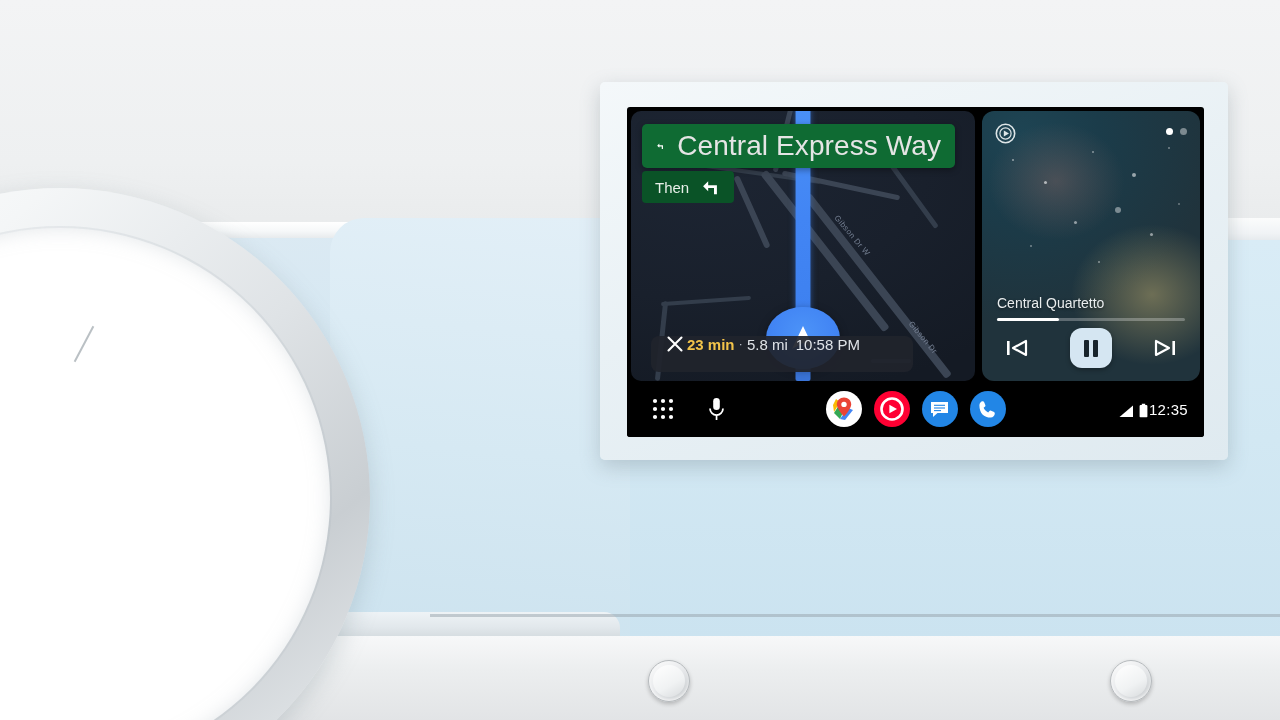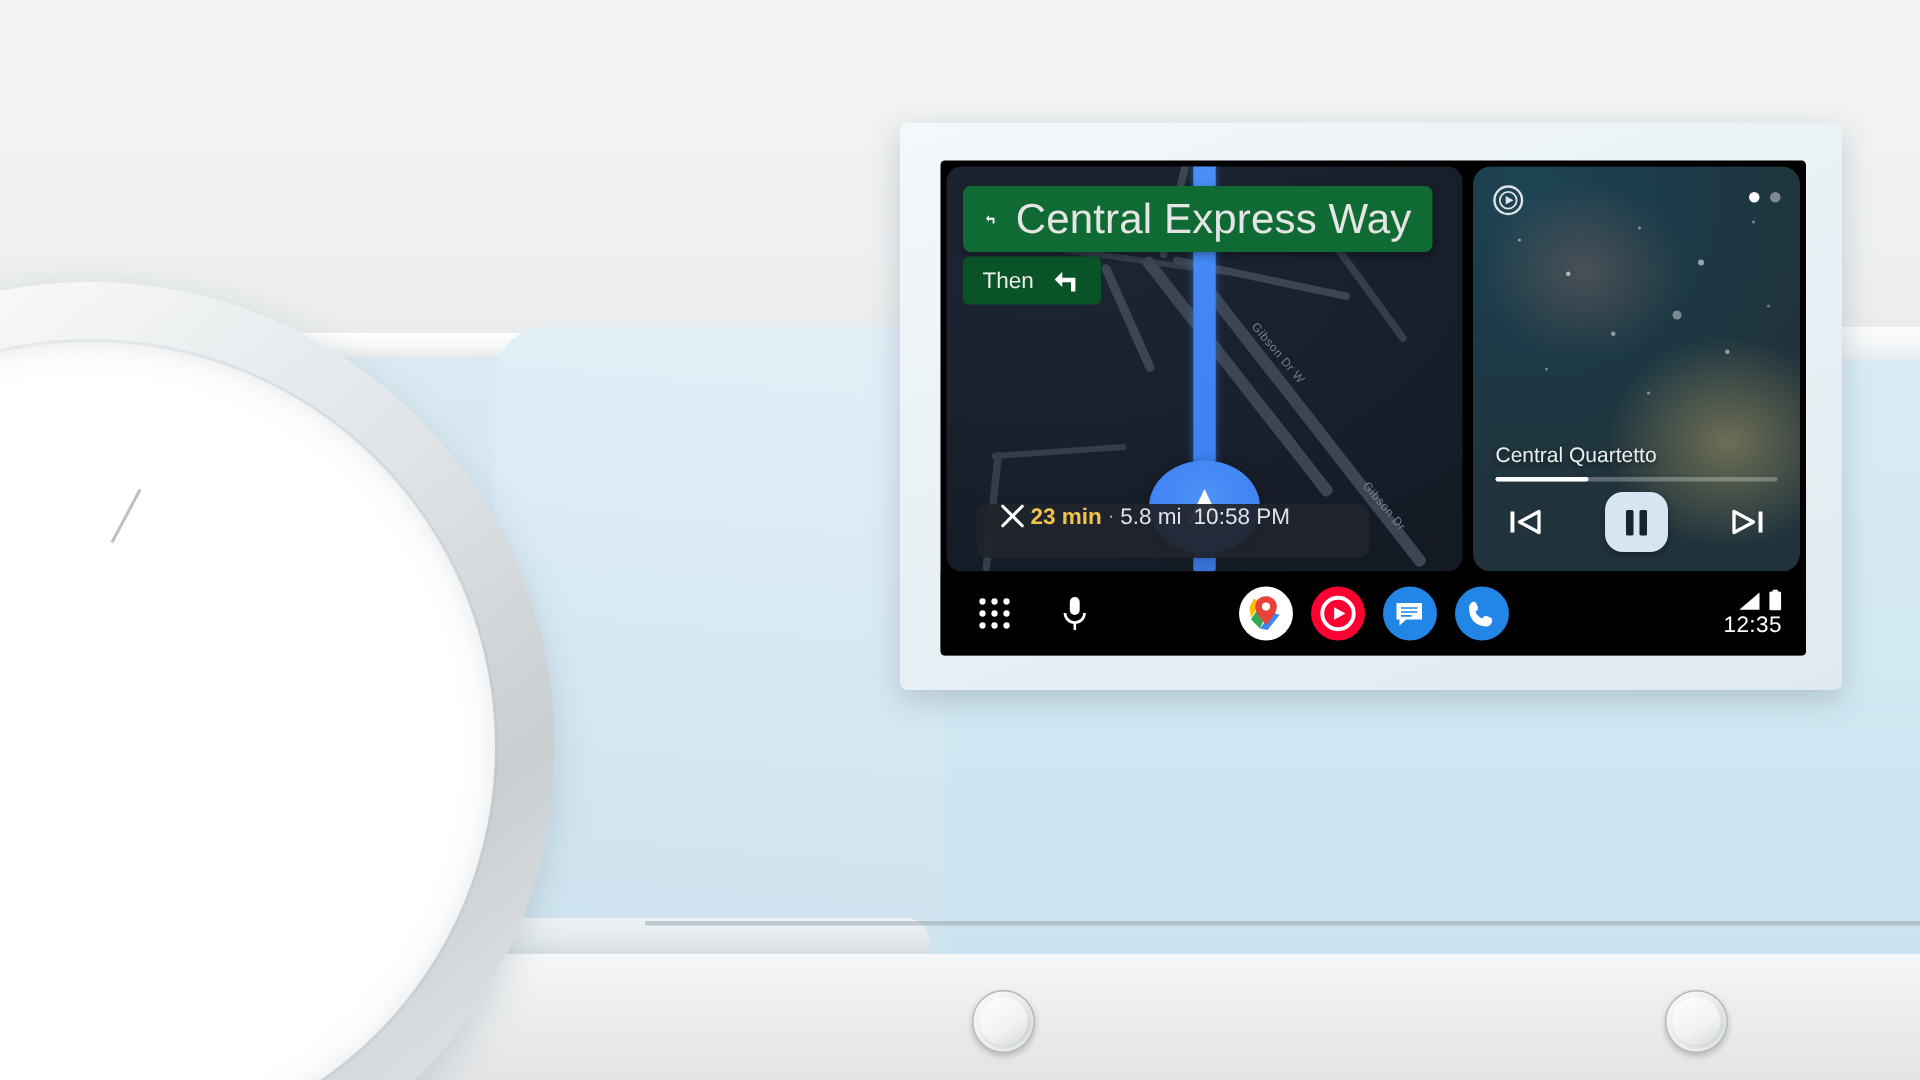--- a/index.html
+++ b/index.html
@@ -253,21 +253,21 @@
     height:56px; background:#000; position:relative;
     display:flex; align-items:center;
   }
   #tb-left{ display:flex; align-items:center; gap:34px; padding-left:25px; }
   #tb-center{
     position:absolute; left:50%; transform:translateX(-50%);
     display:flex; align-items:center; gap:12px;
   }
   #tb-right{
     position:absolute; right:16px; top:50%; transform:translateY(-50%);
-    display:flex; flex-direction:column; align-items:flex-end; gap:1px;
+    display:flex; flex-direction:row; align-items:flex-end; gap:1px;
   }
   .app-circle{
     width:36px; height:36px; border-radius:50%;
     display:flex; align-items:center; justify-content:center;
   }
   .app-circle.white{ background:#fff; }
   .app-circle.blue{ background:#2286e6; }
   #tb-clock{ color:#fff; font-size:15px; letter-spacing:.3px; }
   #tb-status-icons{ display:flex; align-items:flex-end; gap:4px; height:14px; }
 </style>

